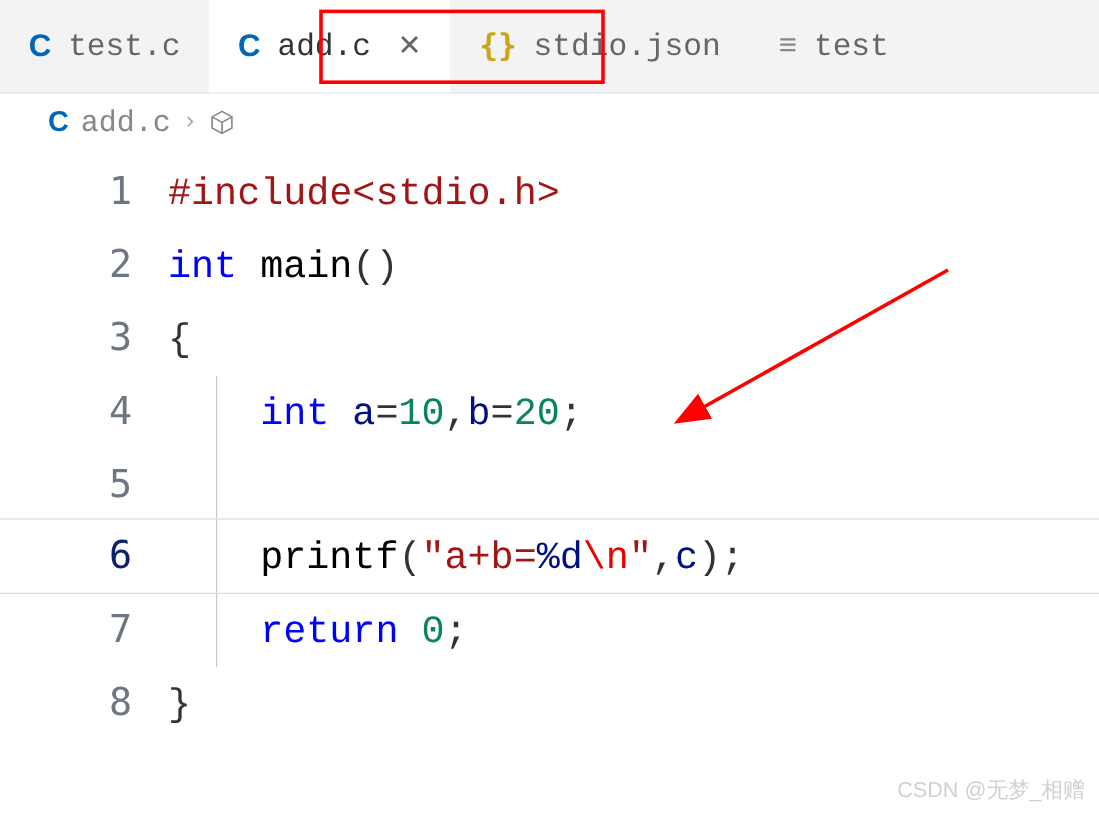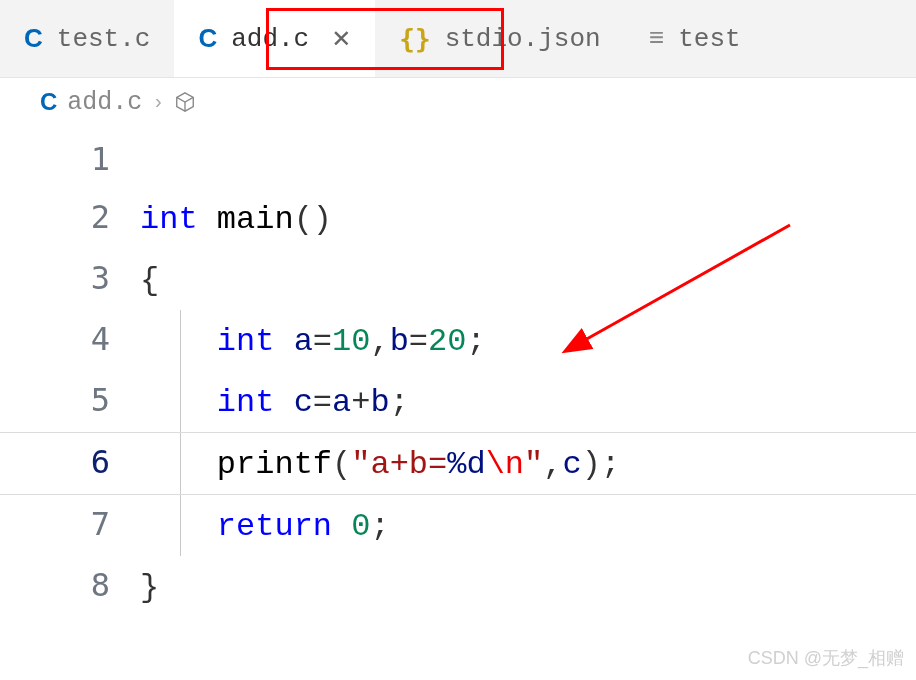--- a/index.html
+++ b/index.html
@@ -160,38 +160,38 @@
       <path d="M12 2 L21 7 L21 17 L12 22 L3 17 L3 7 Z"></path>
       <path d="M3 7 L12 12 L21 7"></path>
       <path d="M12 12 L12 22"></path>
     </svg>
   </span>
 </div>
 
 <div class="editor">
     <div class="line">
       <div class="gutter">1</div>
+      <div class="code"><span class="tok-directive">#include</span><span class="tok-include">&lt;stdio.h&gt;</span></div>
     </div>
     <div class="line">
       <div class="gutter">2</div>
       <div class="code"><span class="tok-keyword">int</span><span> </span><span class="tok-func">main</span><span class="tok-punct">()</span></div>
     </div>
     <div class="line">
       <div class="gutter">3</div>
       <div class="code"><span class="tok-brace">{</span></div>
     </div>
     <div class="line">
       <div class="indent-guide"></div>
       <div class="gutter">4</div>
       <div class="code"><span>    </span><span class="tok-keyword">int</span><span> </span><span class="tok-var">a</span><span class="tok-punct">=</span><span class="tok-number">10</span><span class="tok-punct">,</span><span class="tok-var">b</span><span class="tok-punct">=</span><span class="tok-number">20</span><span class="tok-punct">;</span></div>
     </div>
     <div class="line">
       <div class="indent-guide"></div>
       <div class="gutter">5</div>
-      <div class="code"><span>    </span><span class="tok-keyword">int</span><span> </span><span class="tok-var">c</span><span class="tok-punct">=</span><span class="tok-var">a</span><span class="tok-punct">+</span><span class="tok-var">b</span><span class="tok-punct">;</span></div>
     </div>
     <div class="line highlight-top highlight-bottom">
       <div class="indent-guide"></div>
       <div class="gutter active">6</div>
       <div class="code"><span>    </span><span class="tok-func">printf</span><span class="tok-punct">(</span><span class="tok-string">"a+b=</span><span class="tok-var">%d</span><span class="tok-escape">\n</span><span class="tok-string">"</span><span class="tok-punct">,</span><span class="tok-var">c</span><span class="tok-punct">)</span><span class="tok-punct">;</span></div>
     </div>
     <div class="line">
       <div class="indent-guide"></div>
       <div class="gutter">7</div>
       <div class="code"><span>    </span><span class="tok-keyword">return</span><span> </span><span class="tok-number">0</span><span class="tok-punct">;</span></div>

